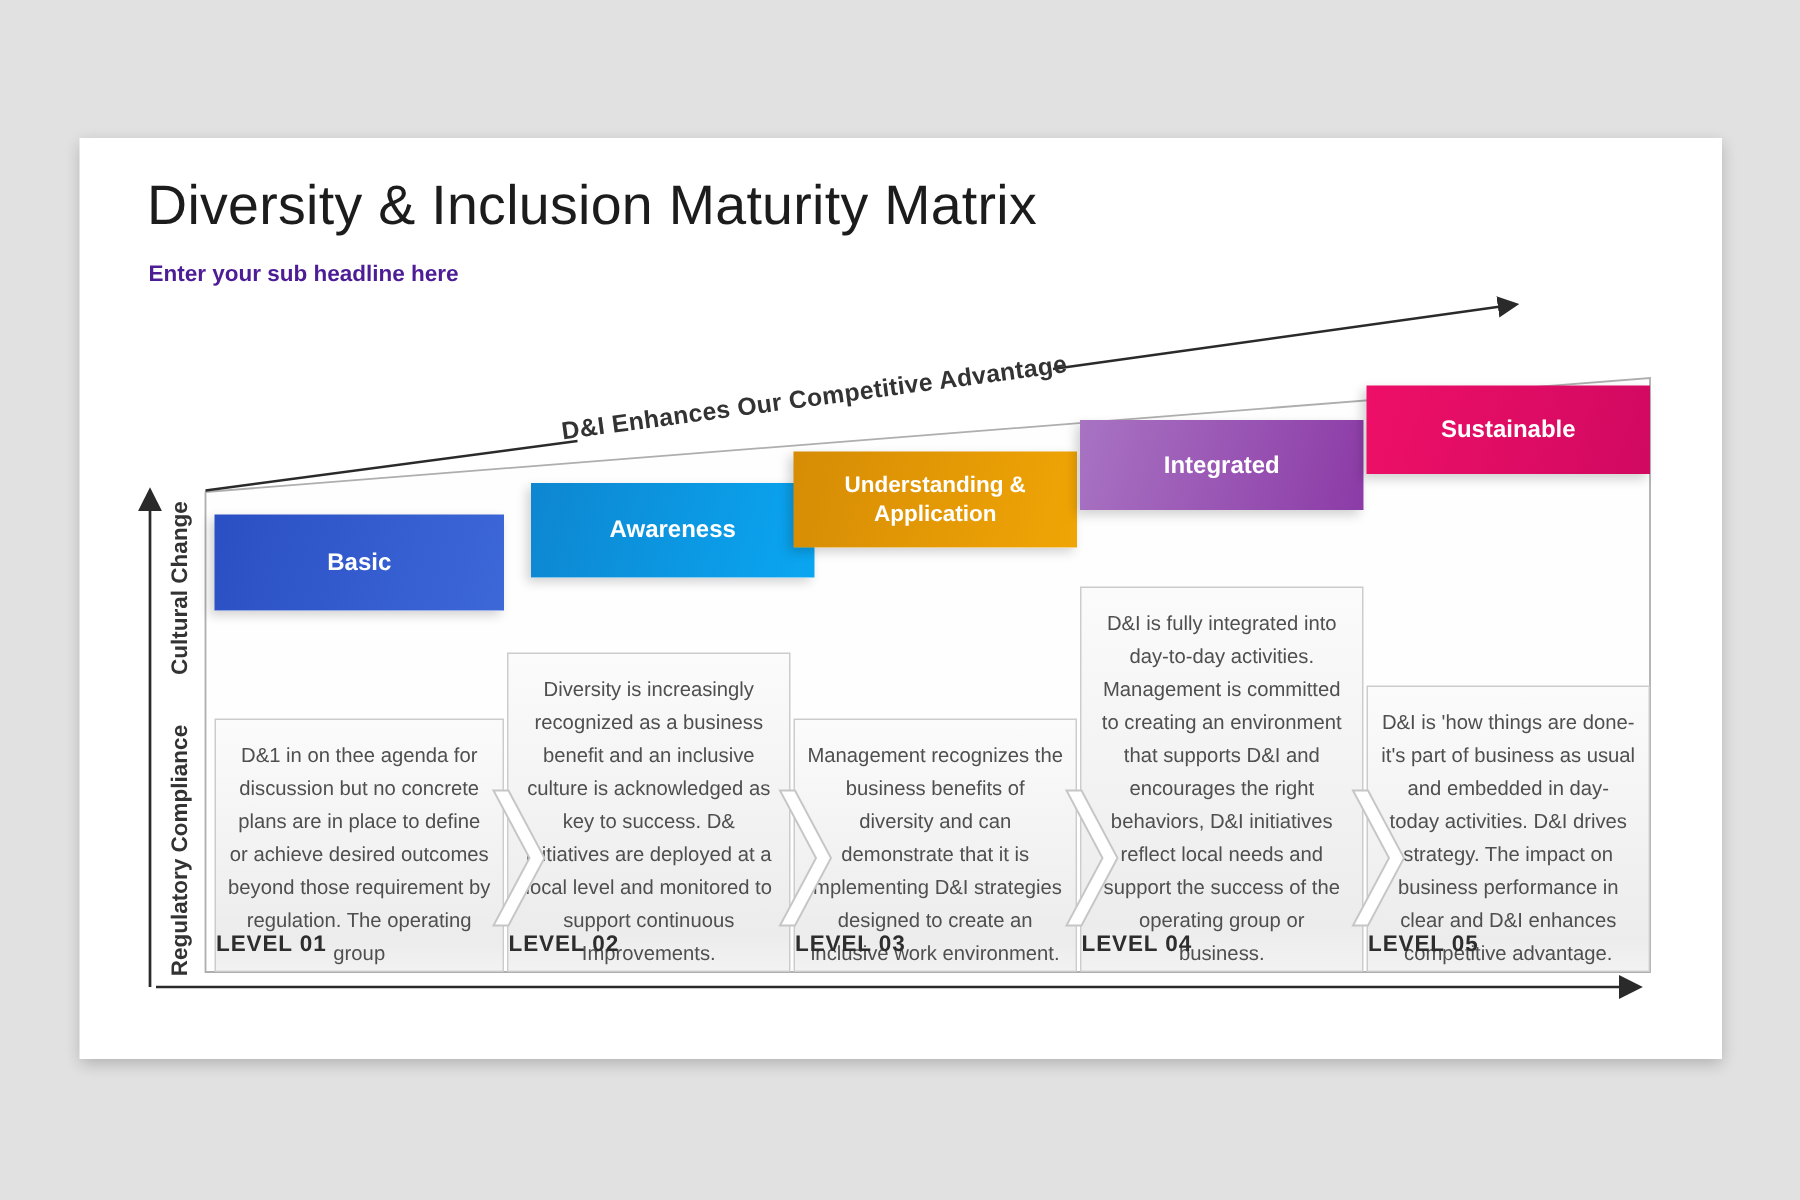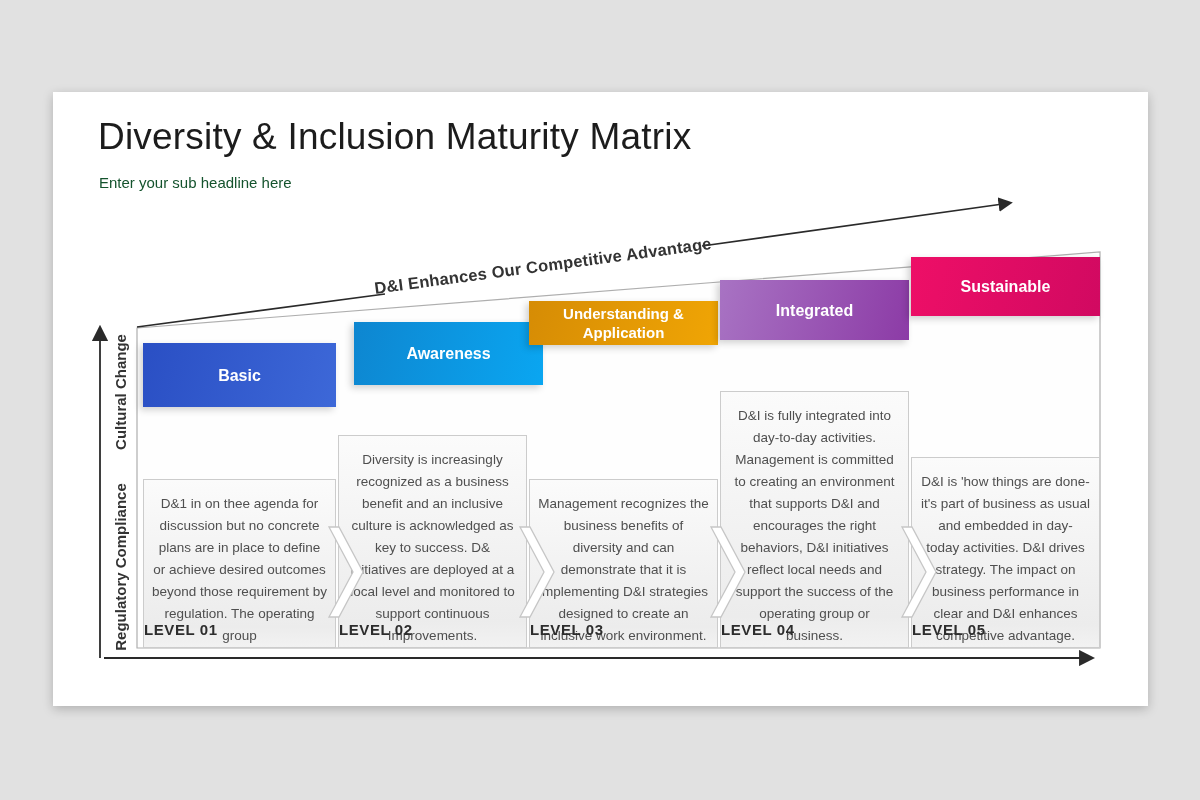--- a/index.html
+++ b/index.html
@@ -12,21 +12,21 @@
   .slide{
     position:absolute;left:53px;top:92px;width:1095px;height:614px;
     background:#ffffff;box-shadow:0 3px 10px rgba(0,0,0,.22);
   }
   .title{
     position:absolute;left:98px;top:116px;margin:0;
     font-size:37px;font-weight:500;color:#1c1c1c;letter-spacing:.2px;white-space:nowrap;
   }
   .subtitle{
     position:absolute;left:99px;top:174px;
-    font-size:15px;color:#14532d;
+    font-size:15px;color:#4c1d95;font-weight:bold;
   }
   .overlay{position:absolute;left:0;top:0;width:1200px;height:800px;pointer-events:none;}
   .under{z-index:1;} .over{z-index:5;}
   .trend-label{
     position:absolute;left:543px;top:266px;z-index:2;
     transform:translate(-50%,-50%) rotate(-7.6deg);
     font-size:16.5px;font-weight:bold;color:#333;white-space:nowrap;letter-spacing:.2px;
   }
   .axis-label{
     position:absolute;z-index:2;font-size:15px;font-weight:bold;color:#333;white-space:nowrap;
@@ -50,21 +50,21 @@
     margin:0;padding:13px 8px 0 8px;
     font-size:13.5px;line-height:22px;color:#4f4f4f;text-align:center;
   }
   .col-level{
     position:absolute;left:0;right:0;bottom:9px;
     font-size:15px;font-weight:bold;color:#2d2d2d;letter-spacing:.6px;
   }
   
   .c0{left:143px;top:343px;width:193px;height:305px;} .c0 .col-header{height:64px;}
   .c1{left:338px;top:322px;width:189px;height:326px;} .c1 .col-header{height:63px;}
-  .c2{left:529px;top:301px;width:189px;height:347px;} .c2 .col-header{height:44px;font-size:15px;}
+  .c2{left:529px;top:301px;width:189px;height:347px;} .c2 .col-header{height:64px;font-size:15px;}
   .c3{left:720px;top:280px;width:189px;height:368px;} .c3 .col-header{height:60px;}
   .c4{left:911px;top:257px;width:189px;height:391px;} .c4 .col-header{height:59px;}
 </style>
 </head>
 <body>
 
 <div class="page">
   <div class="slide"></div>
 
   <svg class="overlay under" viewBox="0 0 1200 800">

